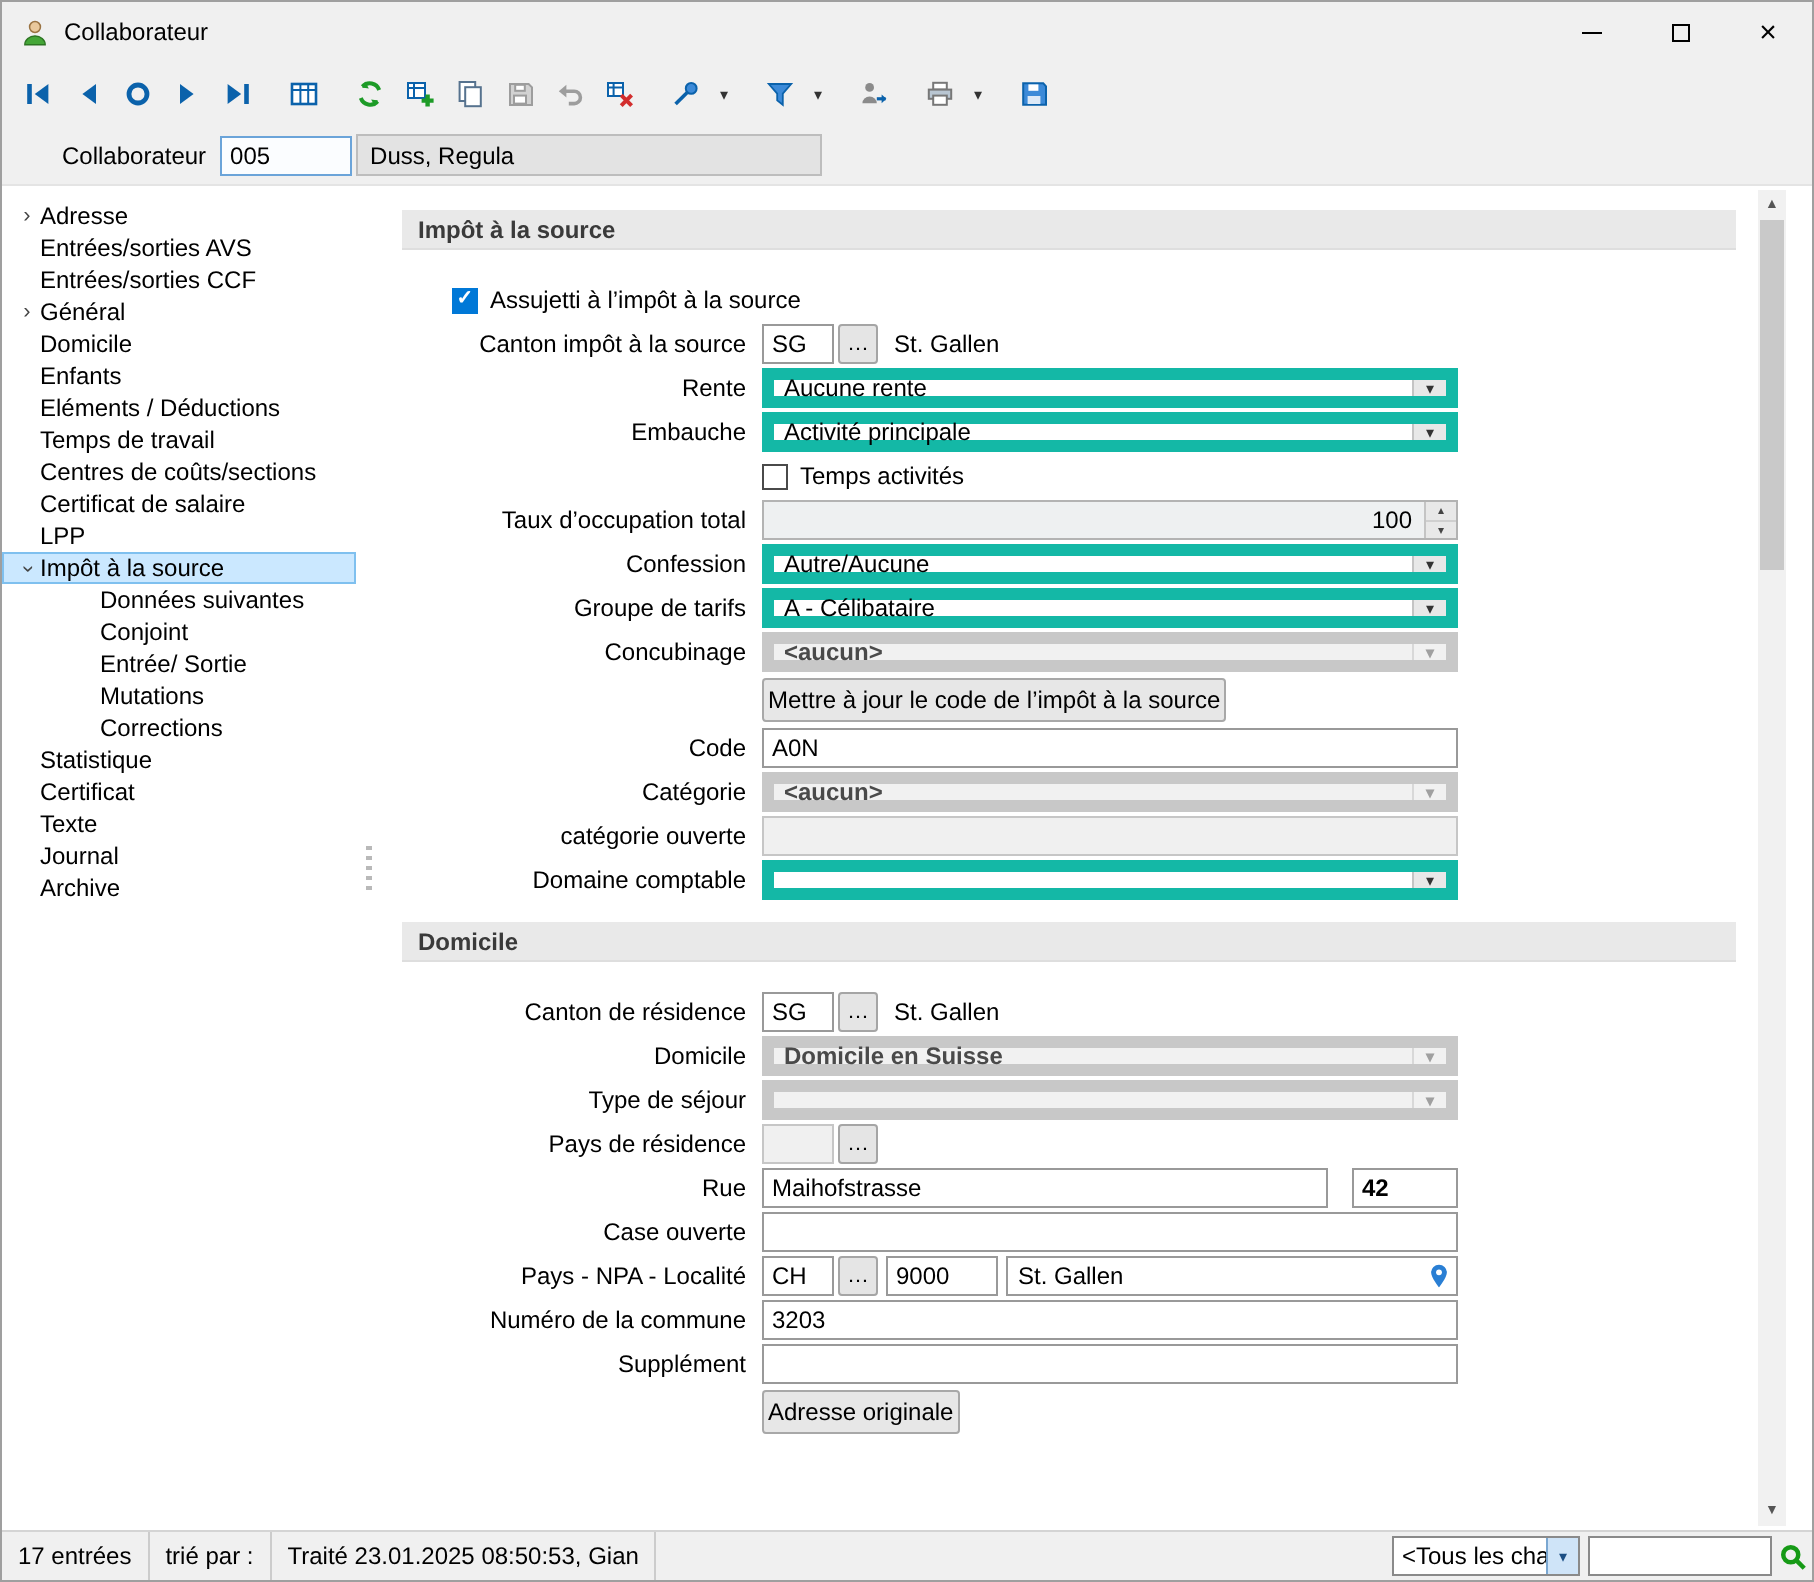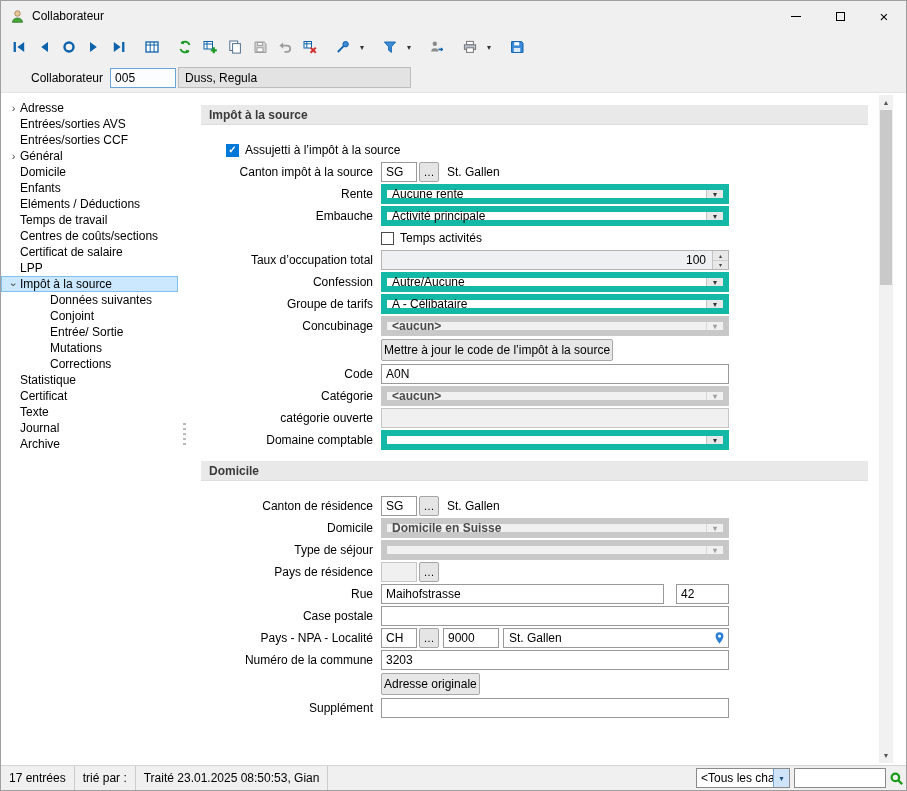--- a/index.html
+++ b/index.html
@@ -502,26 +502,26 @@
         <div class="ctl">
           <input class="txt w36 dis" style="">
           <button class="dots"><span>…</span></button>
         </div>
       </div>
 
       <div class="row">
         <div class="lbl">Rue</div>
         <div class="ctl">
           <input class="txt w283" value="Maihofstrasse" style="">
-          <input class="txt w53" style="margin-left: 12px;" value="42">
-        </div>
-      </div>
-
-      <div class="row">
-        <div class="lbl">Case postale</div>
+          <input class="txt w53" style="margin-left: 12px; font-weight: bold;" value="42">
+        </div>
+      </div>
+
+      <div class="row">
+        <div class="lbl">Case ouverte</div>
         <div class="ctl">
             <input class="txt w348" style="">
           </div>
       </div>
 
       <div class="row">
         <div class="lbl">Pays - NPA - Localité</div>
         <div class="ctl">
           <input class="txt w36" value="CH" style="">
           <button class="dots"><span>…</span></button>
@@ -538,31 +538,31 @@
         </div>
       </div>
 
       <div class="row">
         <div class="lbl">Numéro de la commune</div>
         <div class="ctl">
             <input class="txt w348" value="3203" style="">
           </div>
       </div>
 
+      <div class="row">
+        <div class="lbl">Supplément</div>
+        <div class="ctl">
+            <input class="txt w348" style="">
+          </div>
+      </div>
+
       <div class="row btnrow">
         <div class="lbl"></div>
         <div class="ctl">
             <button class="btn">Adresse originale</button>
-          </div>
-      </div>
-
-      <div class="row">
-        <div class="lbl">Supplément</div>
-        <div class="ctl">
-            <input class="txt w348" style="">
           </div>
       </div>
 
     </div>
 
     <div class="vscroll">
       <div class="sarrow">▲</div>
       <div class="sthumb"></div>
       <div class="sarrow down">▼</div>
     </div>

